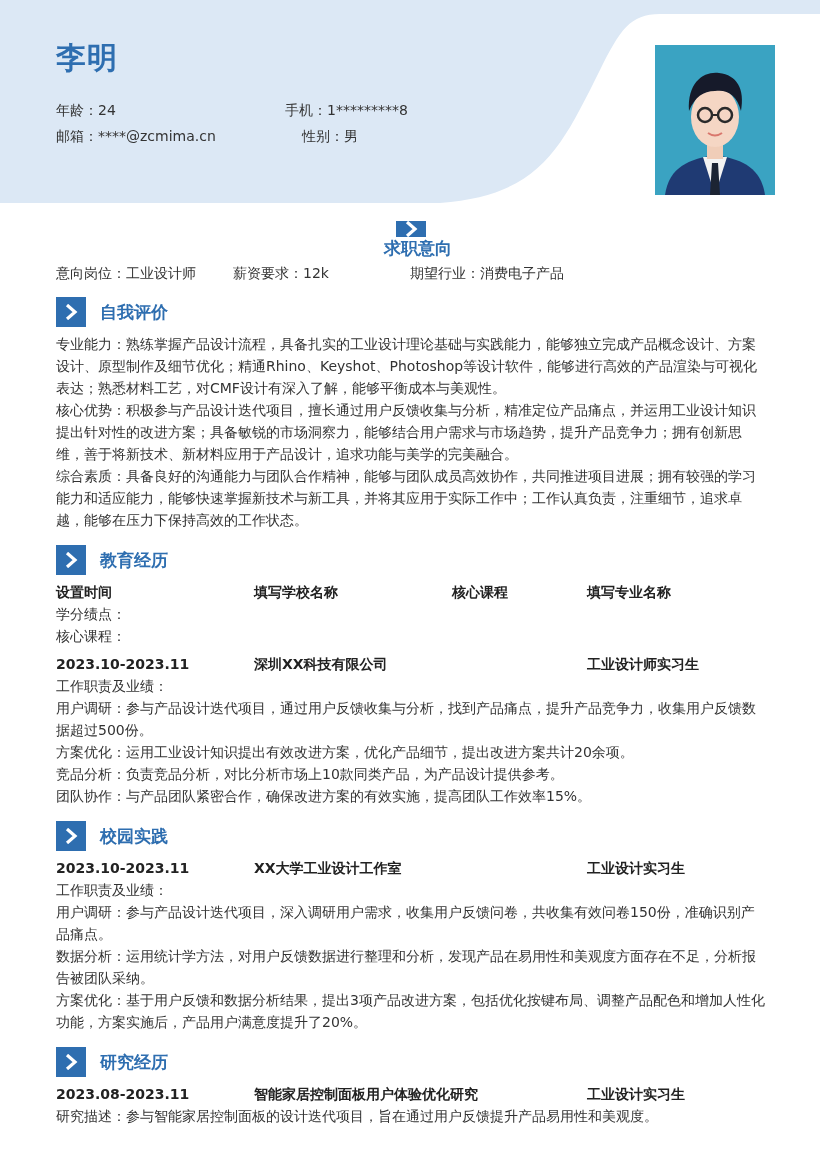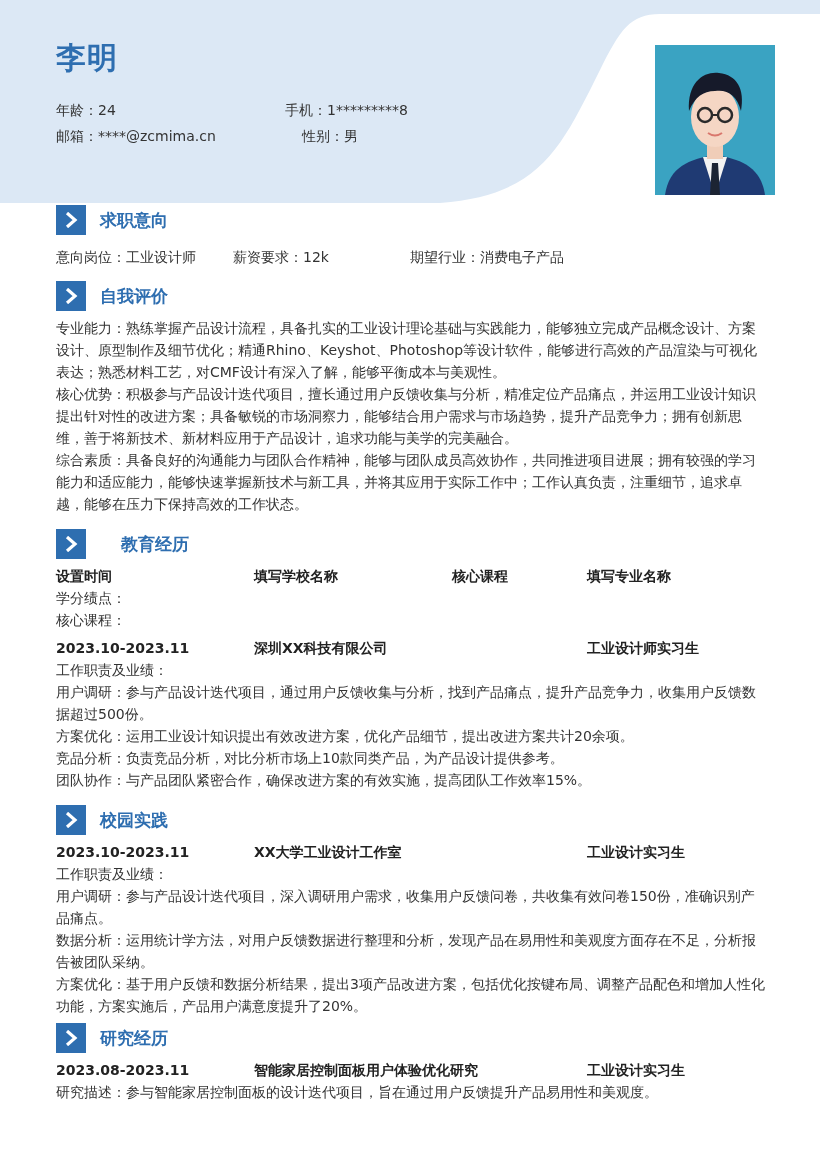--- a/index.html
+++ b/index.html
@@ -57,21 +57,21 @@
       <circle cx="50" cy="70" r="7" fill="none" stroke="#2a2a2a" stroke-width="2.5"></circle>
       <circle cx="70" cy="70" r="7" fill="none" stroke="#2a2a2a" stroke-width="2.5"></circle>
       <line x1="57" y1="70" x2="63" y2="70" stroke="#2a2a2a" stroke-width="2"></line>
       <path d="M53 88 Q60 93 67 88" fill="none" stroke="#d9776d" stroke-width="2"></path>
     </svg>
   </div>
 </div>
 
 <div class="content">
 
-  <div class="section-head" style="margin-top:0px;">
+  <div class="section-head" style="margin-top:16px;flex-direction:column;">
     <div class="sec-icon">
       <svg width="14" height="16" viewBox="0 0 14 16">
           <path d="M3 1 L11 8 L3 15" fill="none" stroke="#fff" stroke-width="3.2"></path>
         </svg>
     </div>
     <div class="sec-title">求职意向</div>
   </div>
   <div class="row" style="margin-top:11px;">
     <span style="width:177px;">意向岗位：工业设计师</span>
     <span style="width:177px;">薪资要求：12k</span>
@@ -85,21 +85,21 @@
         </svg>
     </div>
     <div class="sec-title">自我评价</div>
   </div>
   <div style="margin-top:6px;">
     <p class="p">专业能力：熟练掌握产品设计流程，具备扎实的工业设计理论基础与实践能力，能够独立完成产品概念设计、方案设计、原型制作及细节优化；精通Rhino、Keyshot、Photoshop等设计软件，能够进行高效的产品渲染与可视化表达；熟悉材料工艺，对CMF设计有深入了解，能够平衡成本与美观性。</p>
     <p class="p">核心优势：积极参与产品设计迭代项目，擅长通过用户反馈收集与分析，精准定位产品痛点，并运用工业设计知识提出针对性的改进方案；具备敏锐的市场洞察力，能够结合用户需求与市场趋势，提升产品竞争力；拥有创新思维，善于将新技术、新材料应用于产品设计，追求功能与美学的完美融合。</p>
     <p class="p">综合素质：具备良好的沟通能力与团队合作精神，能够与团队成员高效协作，共同推进项目进展；拥有较强的学习能力和适应能力，能够快速掌握新技术与新工具，并将其应用于实际工作中；工作认真负责，注重细节，追求卓越，能够在压力下保持高效的工作状态。</p>
   </div>
 
-  <div class="section-head" style="margin-top:14px;gap:21px;">
+  <div class="section-head" style="margin-top:14px;">
     <div class="sec-icon">
       <svg width="14" height="16" viewBox="0 0 14 16">
           <path d="M3 1 L11 8 L3 15" fill="none" stroke="#fff" stroke-width="3.2"></path>
         </svg>
     </div>
     <div class="sec-title">教育经历</div>
   </div>
   <div class="row bold" style="margin-top:6px;">
     <span style="width:198px;">设置时间</span>
     <span style="width:198px;">填写学校名称</span>
@@ -131,21 +131,21 @@
   <div class="row bold" style="margin-top:6px;">
     <span style="width:198px;">2023.10-2023.11</span>
     <span style="width:333px;">XX大学工业设计工作室</span>
     <span>工业设计实习生</span>
   </div>
   <p class="p">工作职责及业绩：</p>
   <p class="p">用户调研：参与产品设计迭代项目，深入调研用户需求，收集用户反馈问卷，共收集有效问卷150份，准确识别产品痛点。</p>
   <p class="p">数据分析：运用统计学方法，对用户反馈数据进行整理和分析，发现产品在易用性和美观度方面存在不足，分析报告被团队采纳。</p>
   <p class="p">方案优化：基于用户反馈和数据分析结果，提出3项产品改进方案，包括优化按键布局、调整产品配色和增加人性化功能，方案实施后，产品用户满意度提升了20%。</p>
 
-  <div class="section-head" style="margin-top:6px;">
+  <div class="section-head" style="margin-top:14px;">
     <div class="sec-icon">
       <svg width="14" height="16" viewBox="0 0 14 16">
           <path d="M3 1 L11 8 L3 15" fill="none" stroke="#fff" stroke-width="3.2"></path>
         </svg>
     </div>
     <div class="sec-title">研究经历</div>
   </div>
   <div class="row bold" style="margin-top:6px;">
     <span style="width:198px;">2023.08-2023.11</span>
     <span style="width:333px;">智能家居控制面板用户体验优化研究</span>

